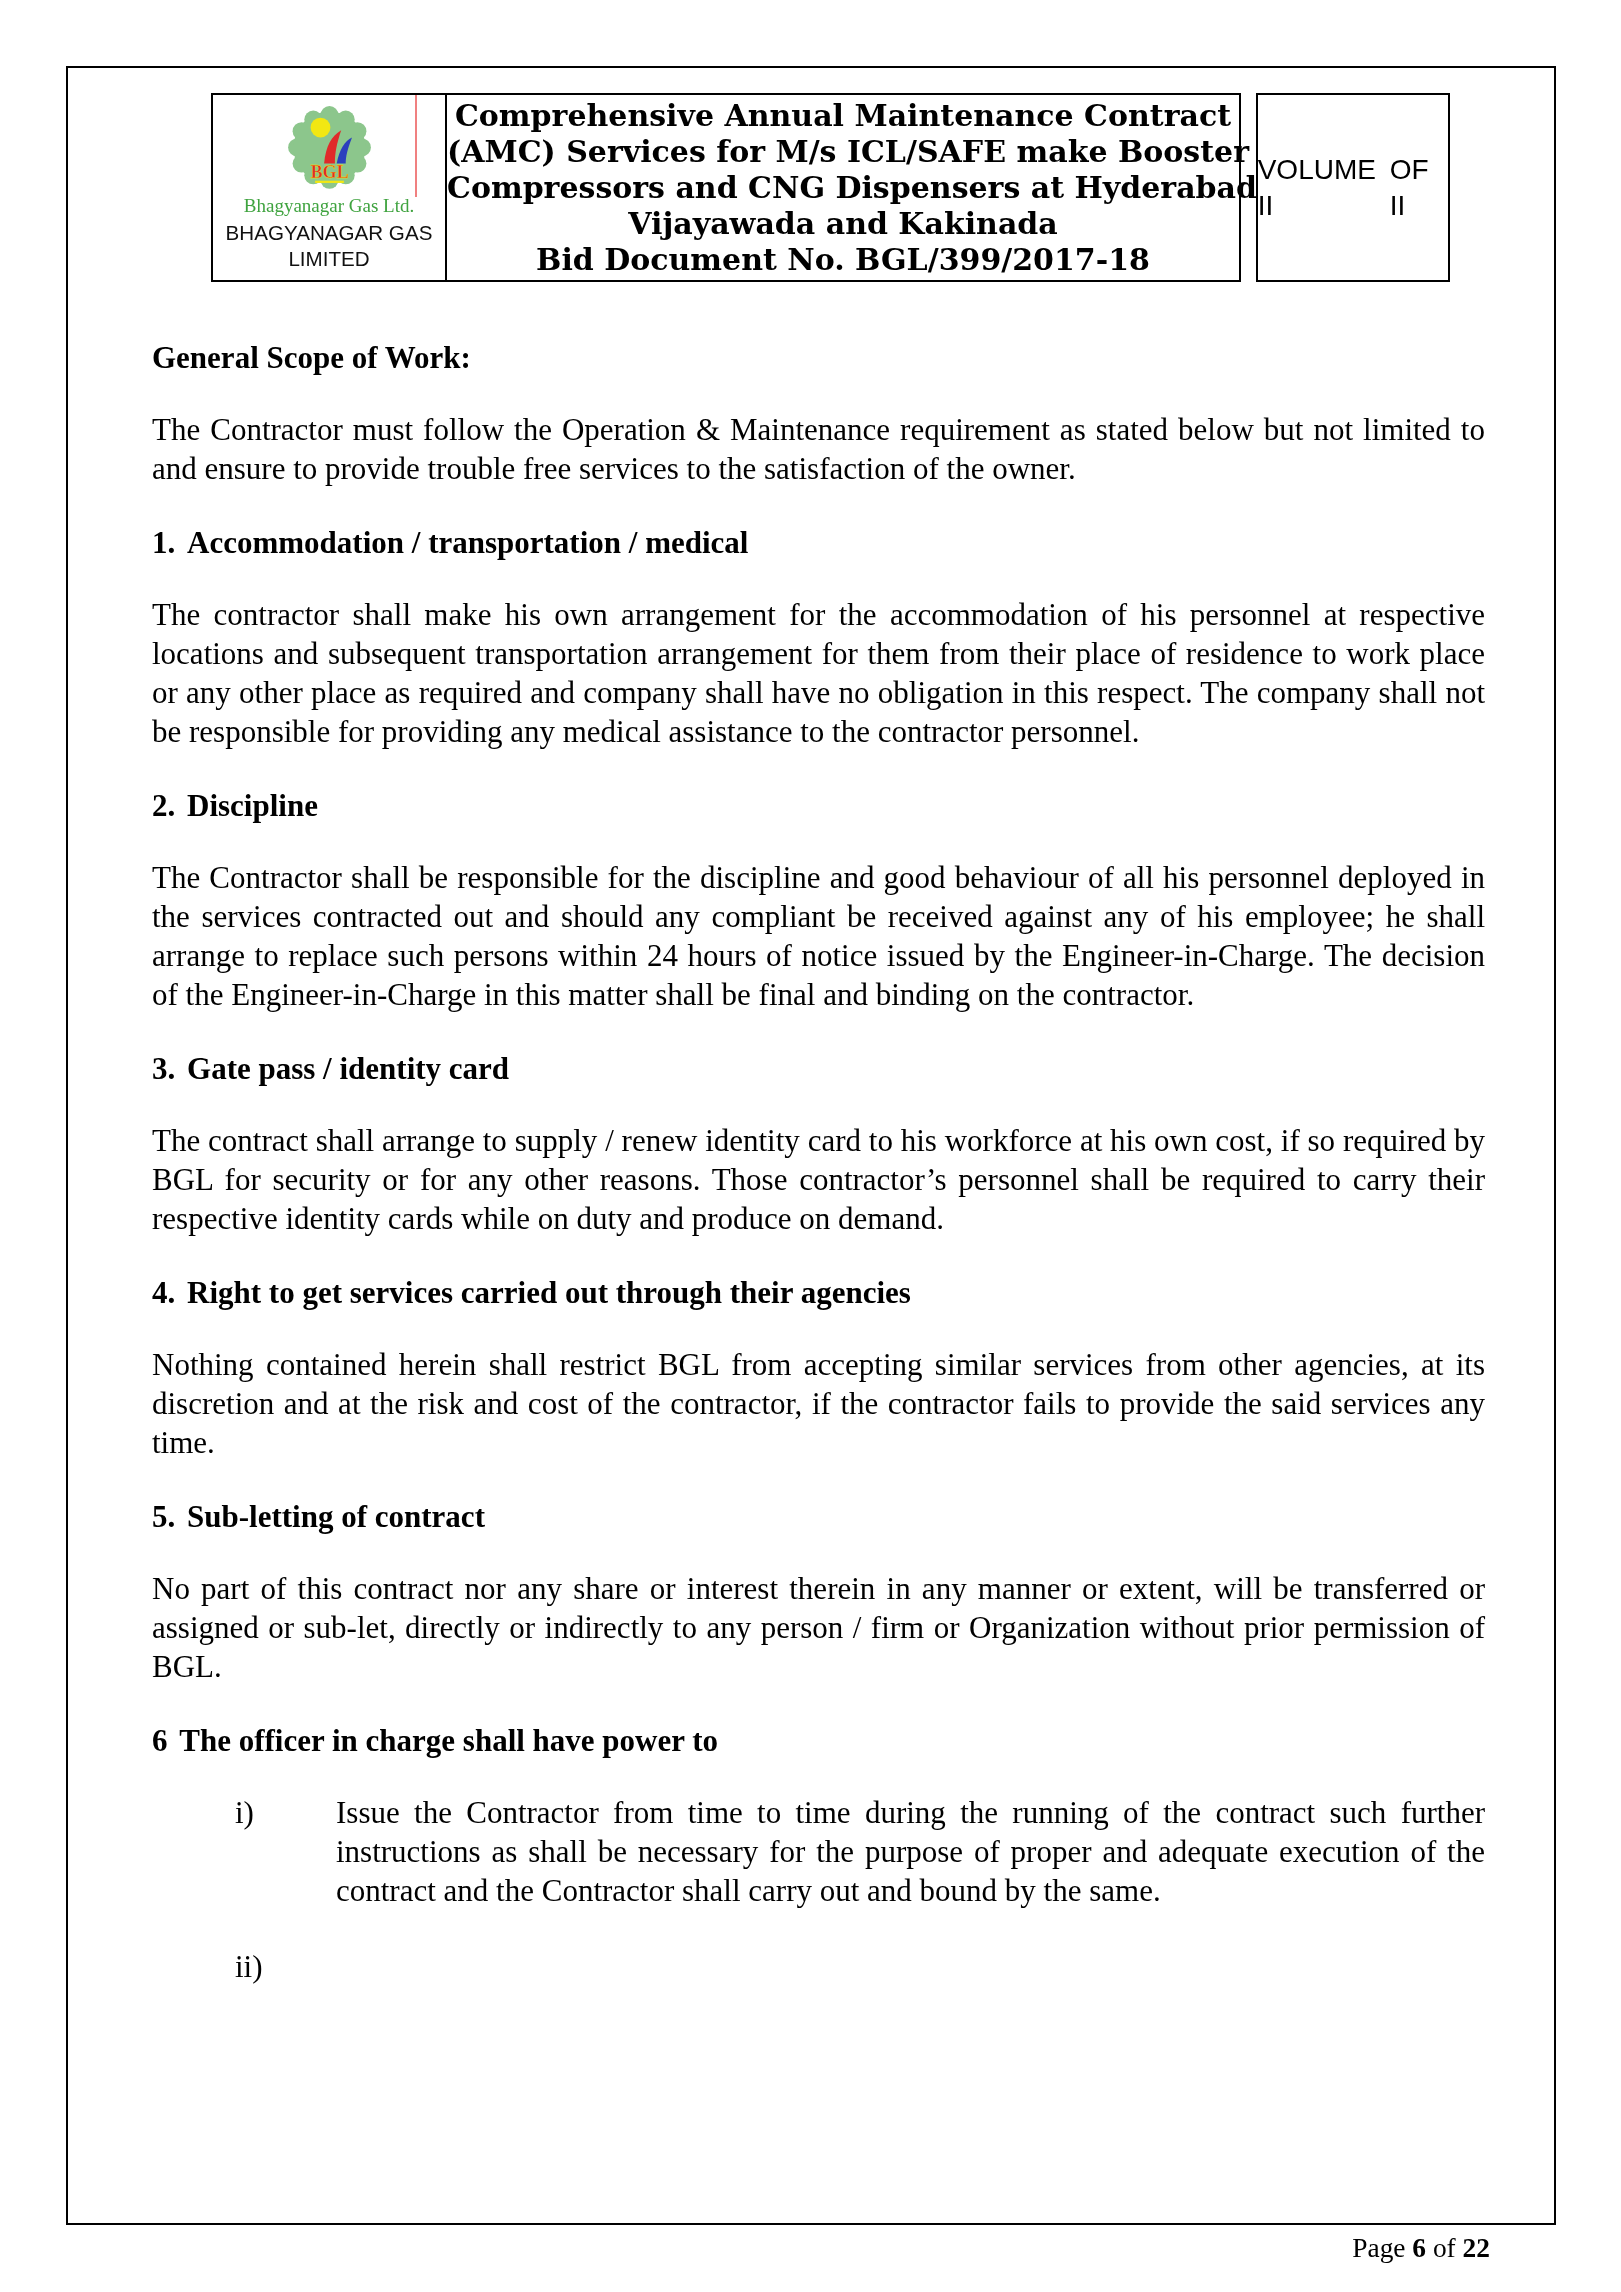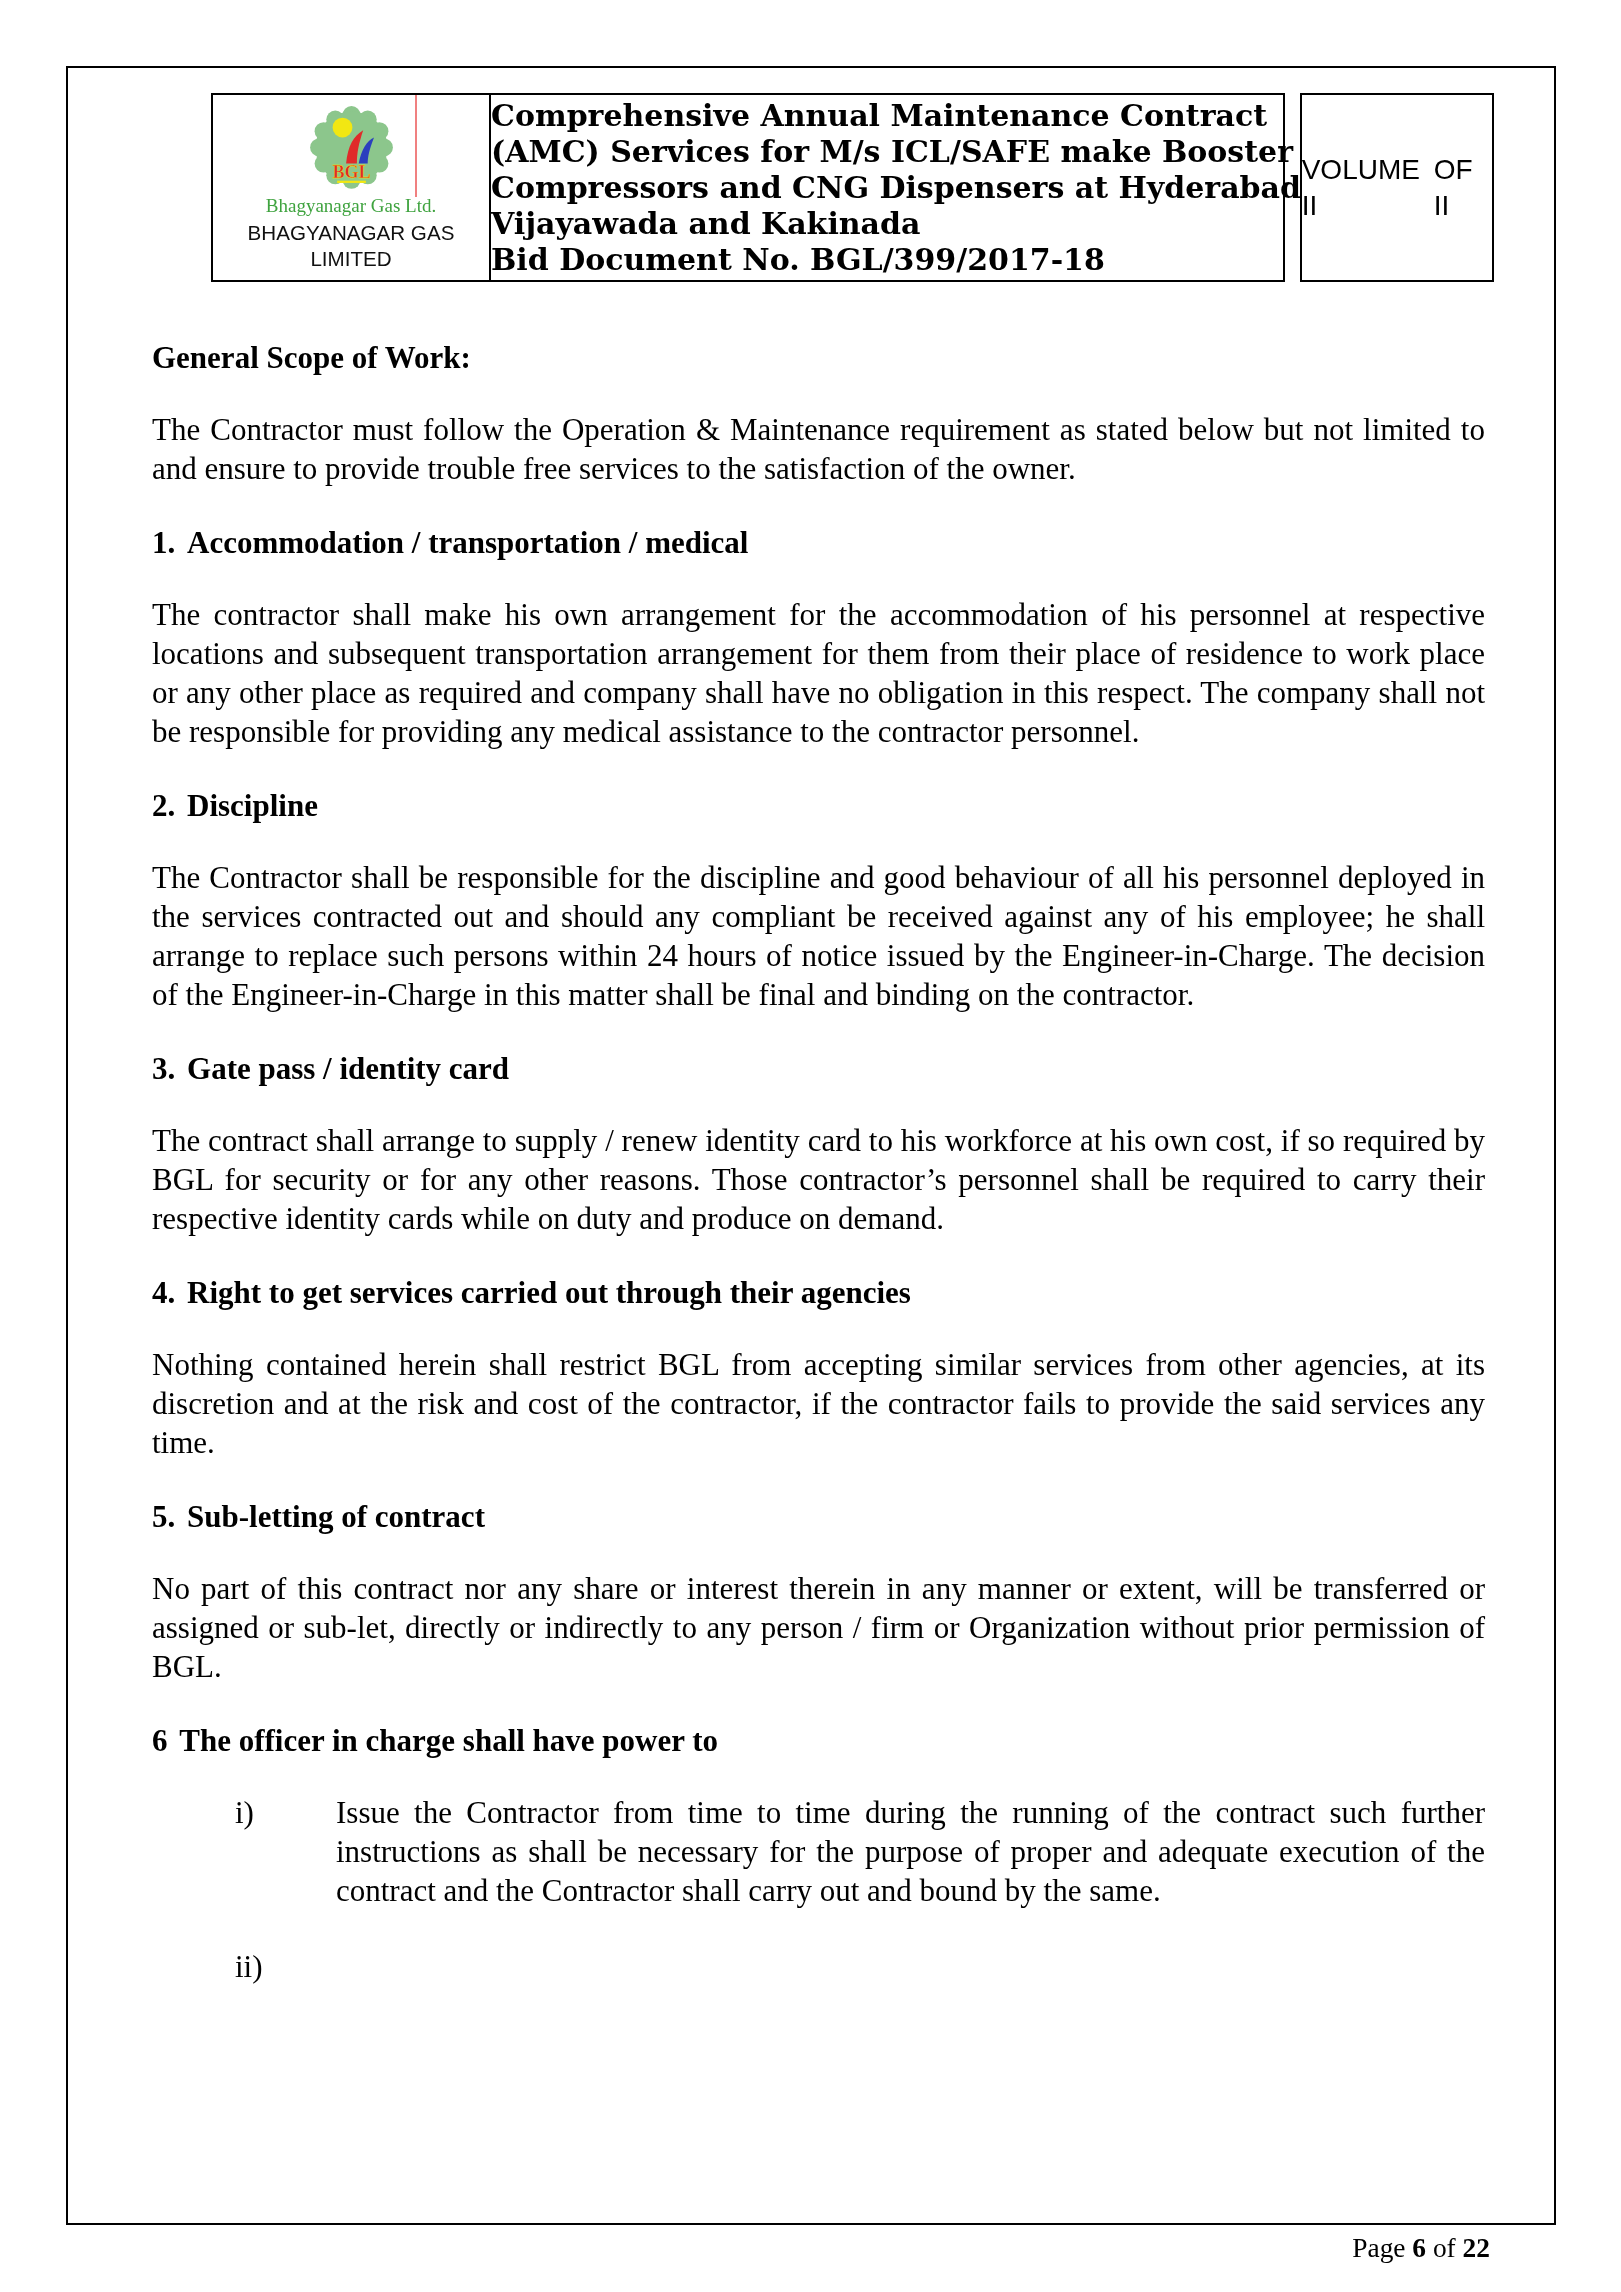--- a/index.html
+++ b/index.html
@@ -8,25 +8,25 @@
     font-family:"Liberation Serif", serif; color:#000; overflow:hidden;
   }
   .page-border {
     position:absolute; left:66px; top:66px; width:1490px; height:2159px;
     border:2px solid #000; box-sizing:border-box;
   }
   
   .header { position:absolute; left:211px; top:93px; display:flex; }
   .cell { box-sizing:border-box; height:189px; border:2.9px solid #000; background:#fff; }
   .cell-logo {
-    width:280px; position:relative; display:flex; flex-direction:column;
+    width:236px; position:relative; display:flex; flex-direction:column;
     align-items:center; justify-content:center; padding-top:2px;
   }
   .cell-title {
-    width:794px; border-left:none; 
+    width:794px; border-left:none; text-align:center;
     font-family:"DejaVu Serif", serif; font-weight:bold;
     font-size:30px; line-height:36px; padding-top:2.9px;
   }
   .cell-title .tline { white-space:nowrap; }
   .cell-volume {
     width:194px; margin-left:14.7px; display:flex; flex-direction:row;
     align-items:center; justify-content:center;
     font-family:"Liberation Sans", sans-serif; font-size:28px; line-height:36px;
   }
   .red-line { position:absolute; left:202px; top:0; width:2px; height:102px; background:#f08080; }

